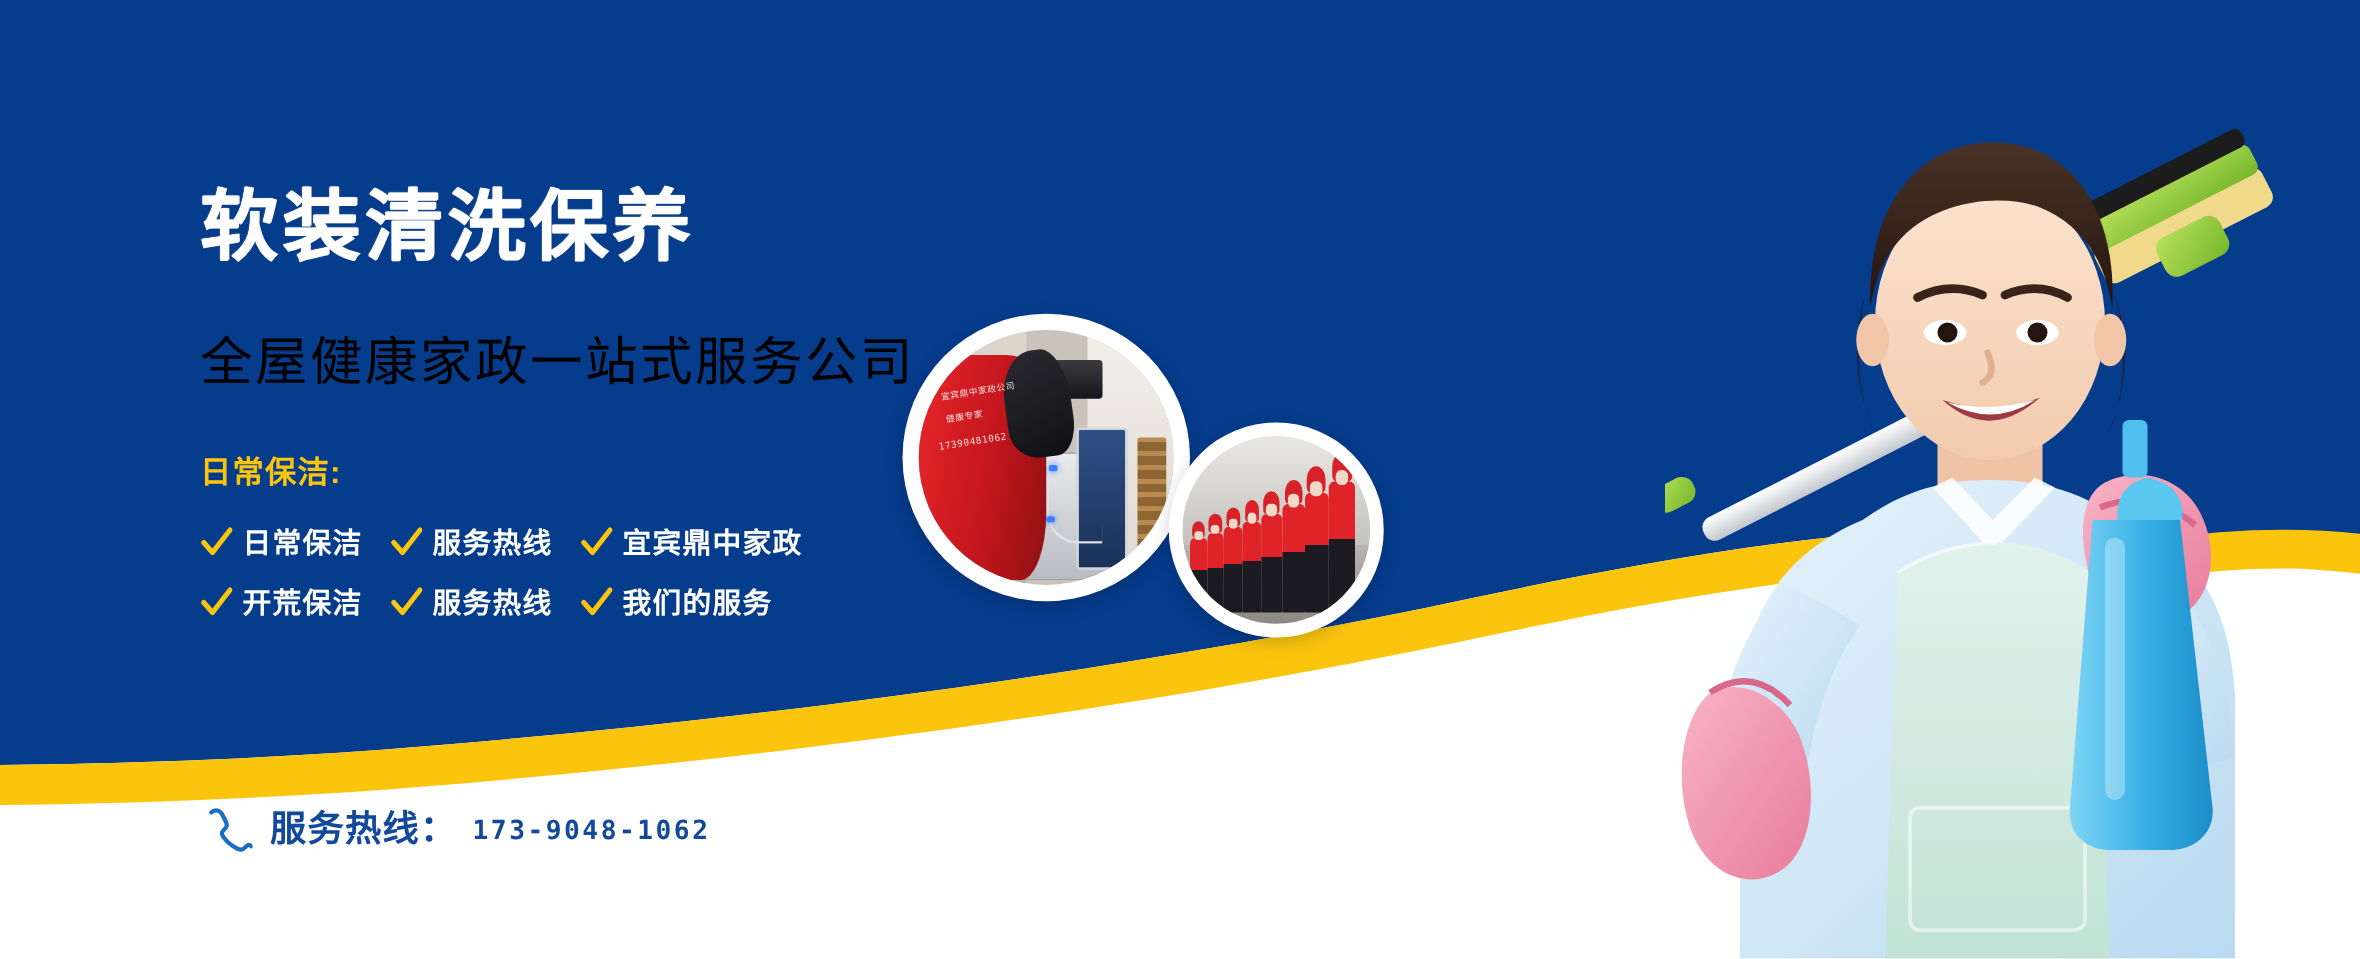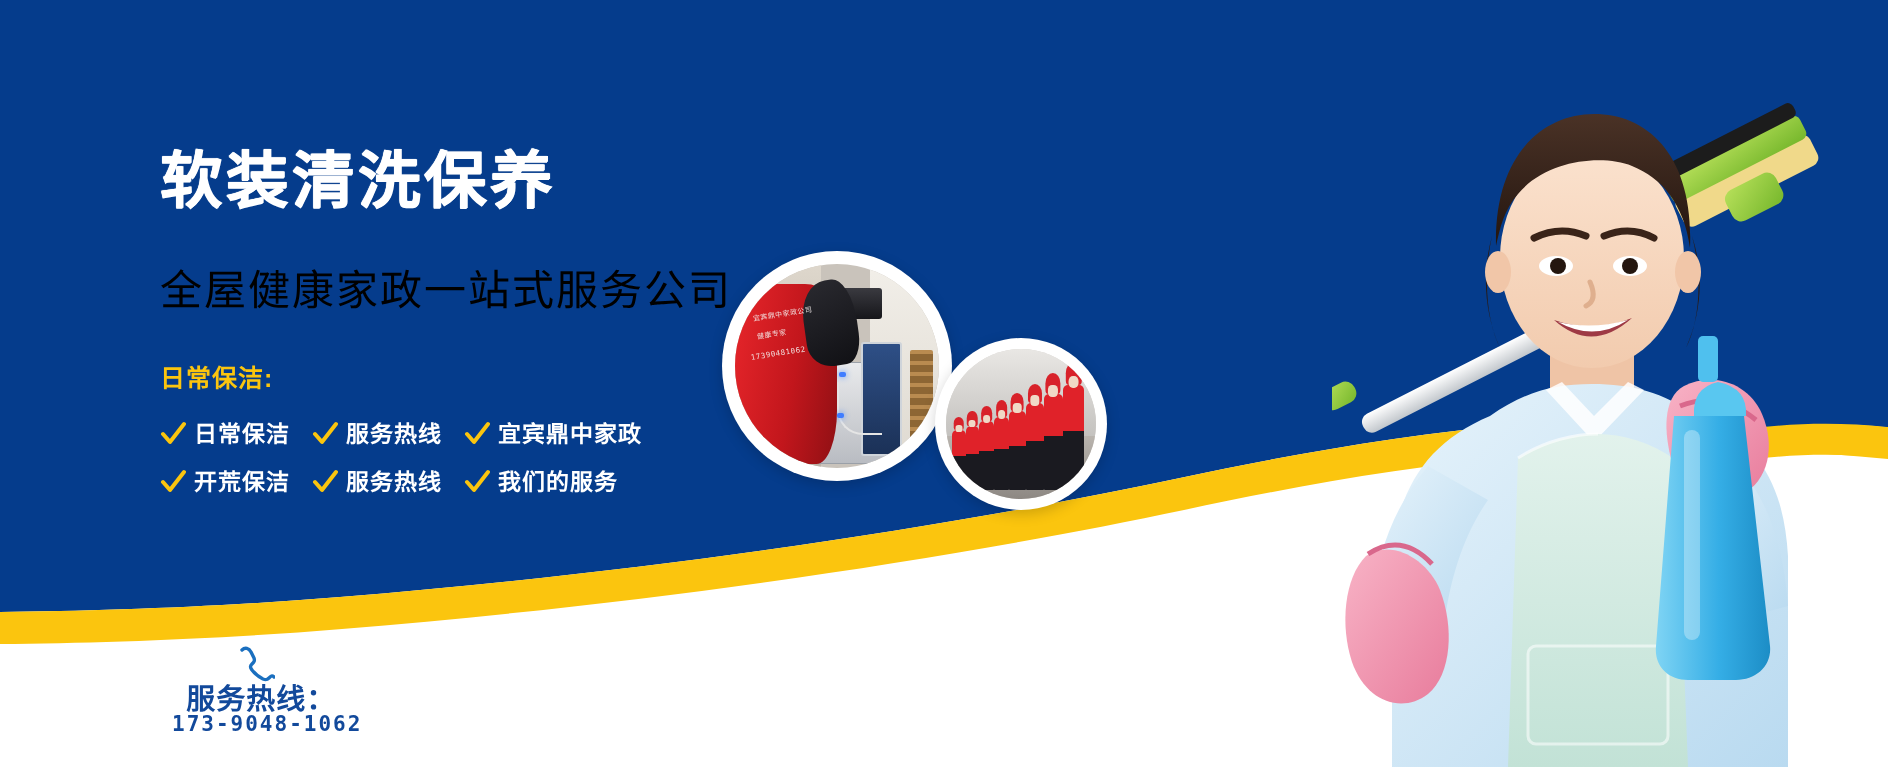--- a/index.html
+++ b/index.html
@@ -62,21 +62,20 @@
   }
   .svc-item .txt {
     font-size:23px; font-weight:bold; color:#ffffff;
     letter-spacing:1px; line-height:1;
   }
 
   .hotline {
     position:absolute; left:160px; top:643px;
     display:flex; align-items:center;
     z-index:8;
-    flex-direction:column;
   }
   .hotline .phone-icon { width:42px; height:42px; margin-right:14px; flex:0 0 auto; }
   .hotline .hot-label {
     font-size:29px; font-weight:bold; color:#12499B;
     letter-spacing:1px; line-height:1;
     font-family:"Liberation Sans",sans-serif;
   }
   .hotline .hot-number {
     font-size:21px; font-weight:bold; color:#12499B;
     letter-spacing:2px; line-height:1; margin-left:12px;

